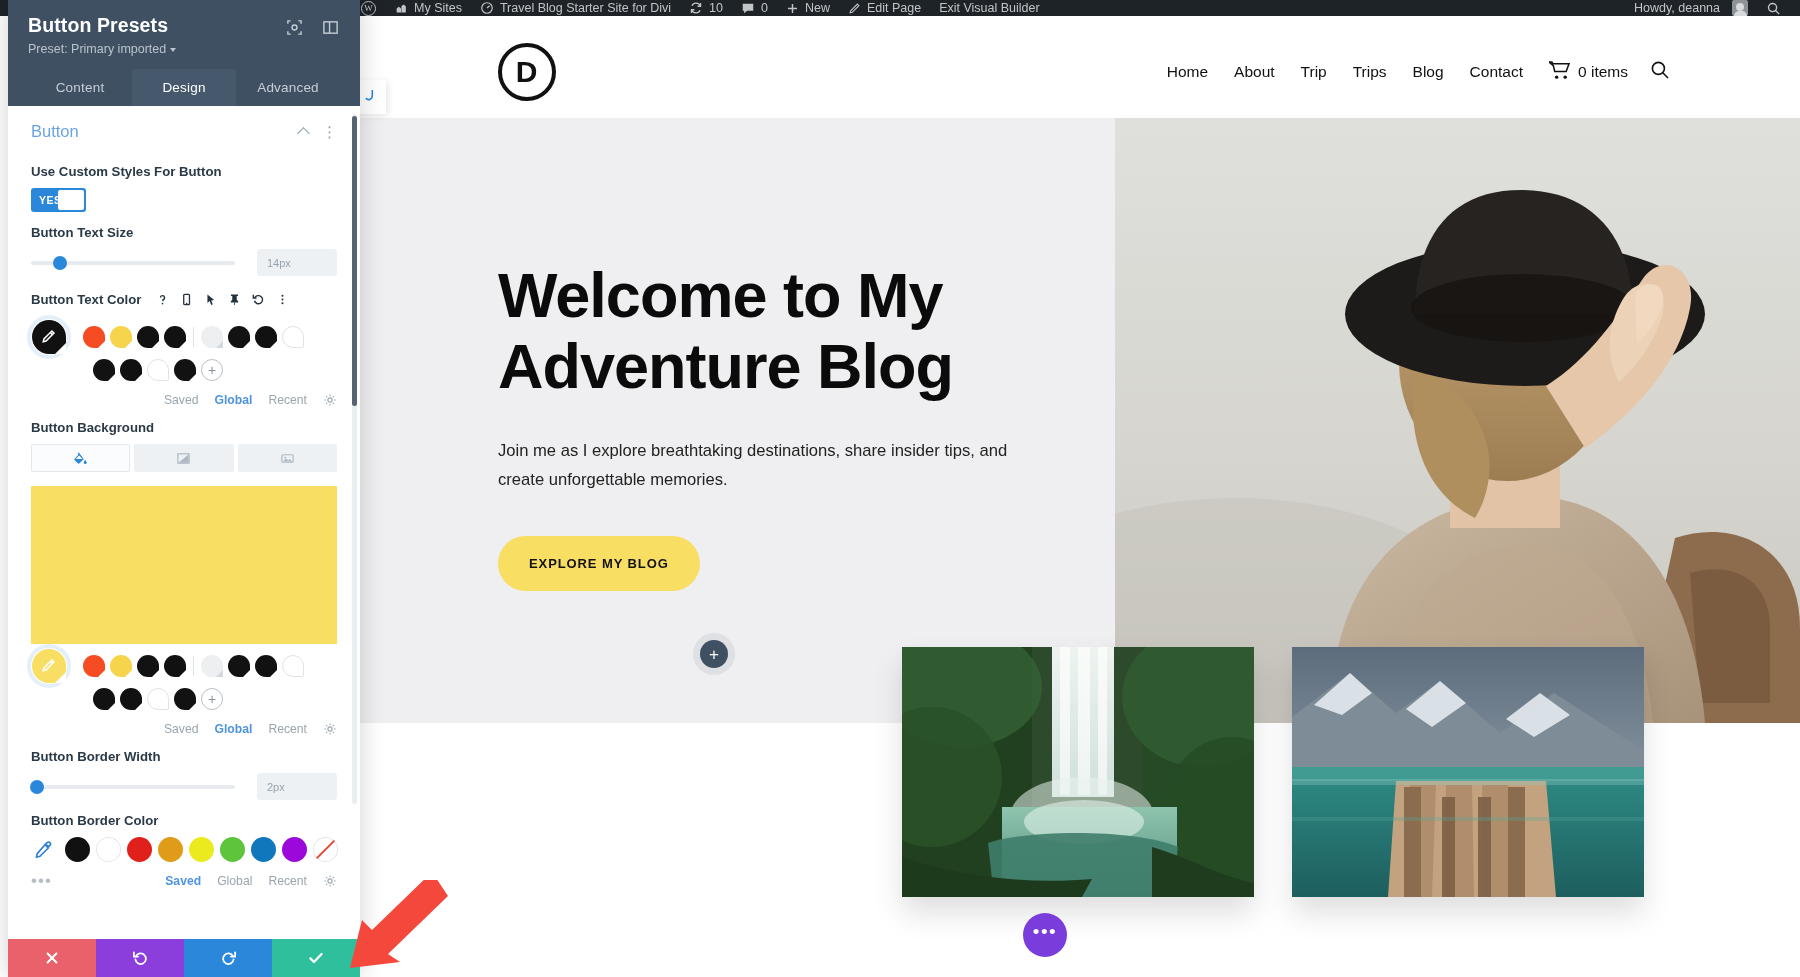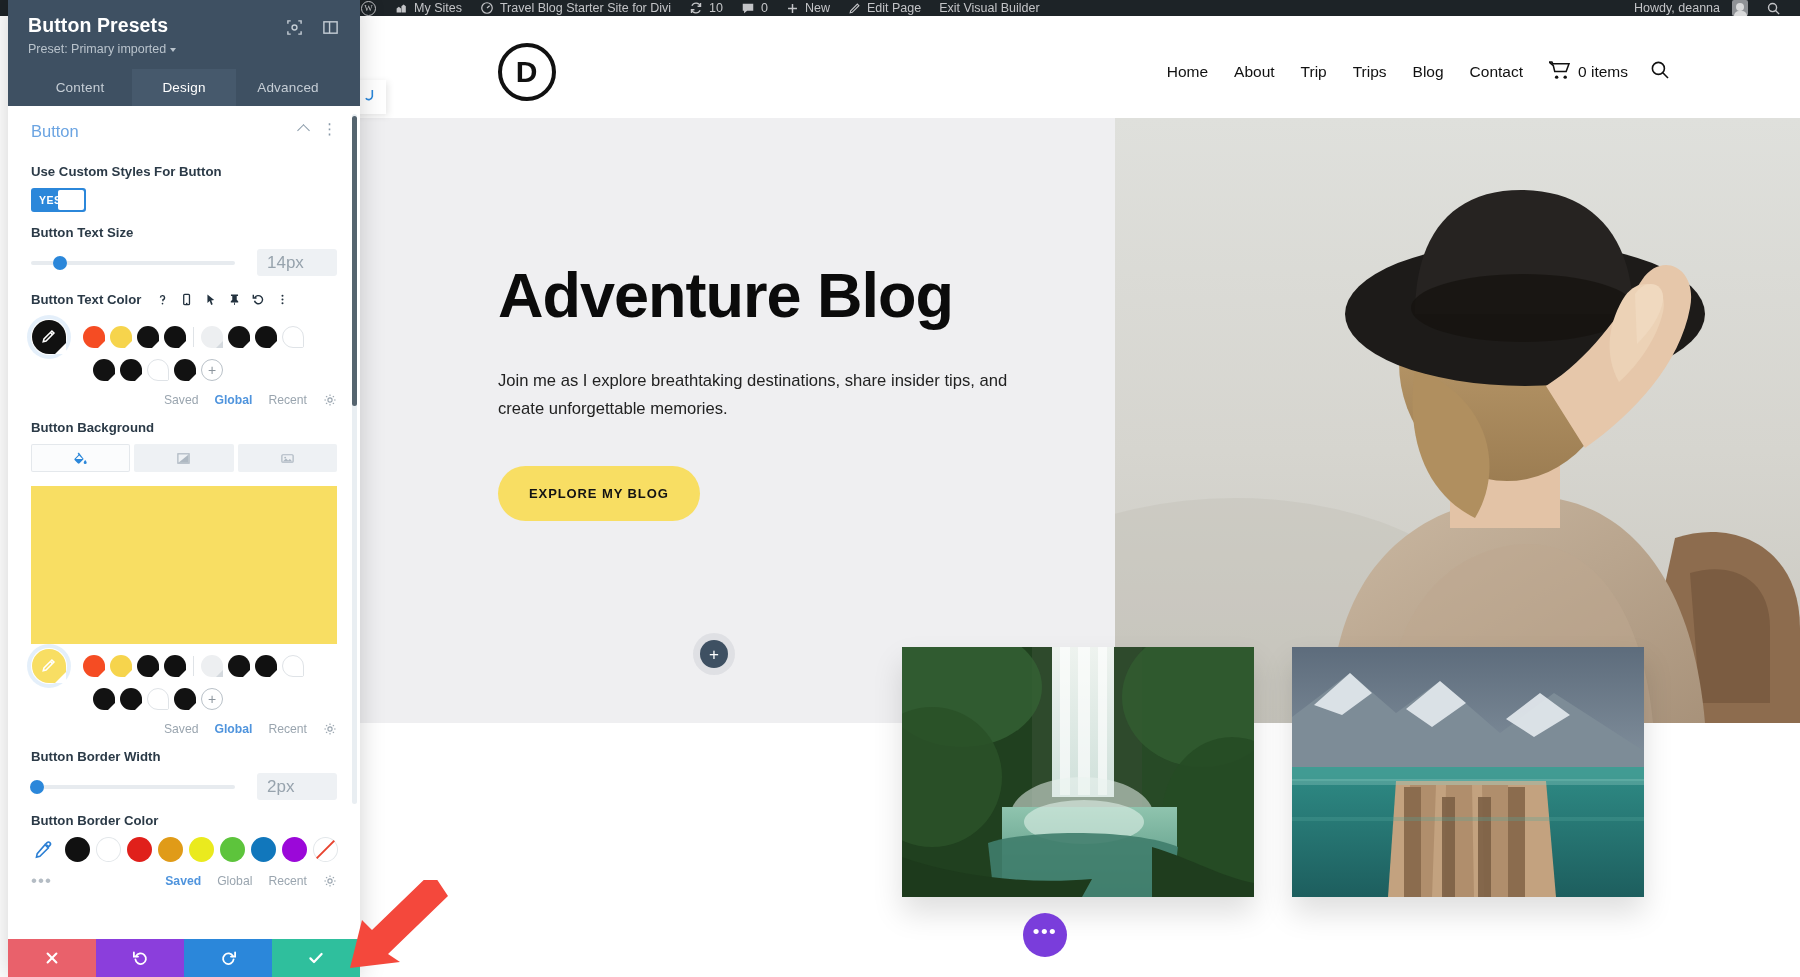--- a/index.html
+++ b/index.html
@@ -88,21 +88,21 @@
   .scrollbar-track {
     position: absolute; right: 3px; top: 8px; width: 5px; height: 690px;
     background: #e9eef2; border-radius: 3px;
   }
   .scrollbar-thumb {
     position: absolute; right: 3px; top: 10px; width: 5px; height: 290px;
     background: #55646f; border-radius: 3px;
   }
 
   .section-head {
-    display: flex; align-items: flex-start; padding: 16px 0 10px 0; gap: 22px;
+    display: flex; align-items: center; padding: 16px 0 10px 0; gap: 22px;
   }
   .section-title { color: #6ba4e2; font-size: 16.5px; font-weight: 500; }
   .section-head-icons { margin-left: auto; display: flex; align-items: center; gap: 14px; }
   .chevron-up {
     width: 9px; height: 9px; border-left: 1.8px solid #8899a8;
     border-top: 1.8px solid #8899a8; transform: rotate(45deg); margin-top: 4px;
   }
   .dots-v { color: #8899a8; font-size: 15px; line-height: 10px; letter-spacing: 0; }
 
   .field-label {
@@ -135,21 +135,21 @@
   .slider-track {
     position: relative; height: 4px; background: #e7ebef; border-radius: 2px;
     flex: 1; margin-right: 22px;
   }
   .slider-knob {
     position: absolute; top: 50%; width: 14px; height: 14px; border-radius: 50%;
     background: #2b87da; transform: translate(-50%, -50%);
   }
   .slider-value {
     width: 80px; height: 27px; background: #eef1f4; border-radius: 3px;
-    color: #97a3ad; font-size: 17px; display: flex; align-items: center;
+    color: #97a3ad; font-size: 11px; display: flex; align-items: center;
     padding-left: 10px; flex: 0 0 auto;
   }
 
   
   .swatch-area { margin-top: 4px; }
   .swatch-row { display: flex; align-items: center; gap: 5px; flex-wrap: nowrap; }
   .swatch-row.row2 { margin-top: 4px; margin-left: 62px; }
   .sw {
     width: 22px; height: 22px; border-radius: 50% 50% 2px 50%;
     position: relative; flex: 0 0 auto;
@@ -432,20 +432,21 @@
                 <path d="M12.8 12.8 18 18"></path>
               </svg>
           </span>
         </div>
       </nav>
     </div>
 
     <div class="hero">
       <div class="hero-left">
         <div class="hero-h1">
+          <div>Welcome to My</div>
           <div>Adventure Blog</div>
         </div>
         <div class="hero-p">Join me as I explore breathtaking destinations, share insider tips, and create unforgettable memories.</div>
         <div class="hero-btn">EXPLORE MY BLOG</div>
       </div>
 
       <div class="hero-photo">
         <svg class="hero-photo-inner" viewBox="0 0 685 605" preserveAspectRatio="xMidYMid slice">
           <defs>
             <linearGradient id="sky" x1="0" y1="0" x2="0" y2="1">

